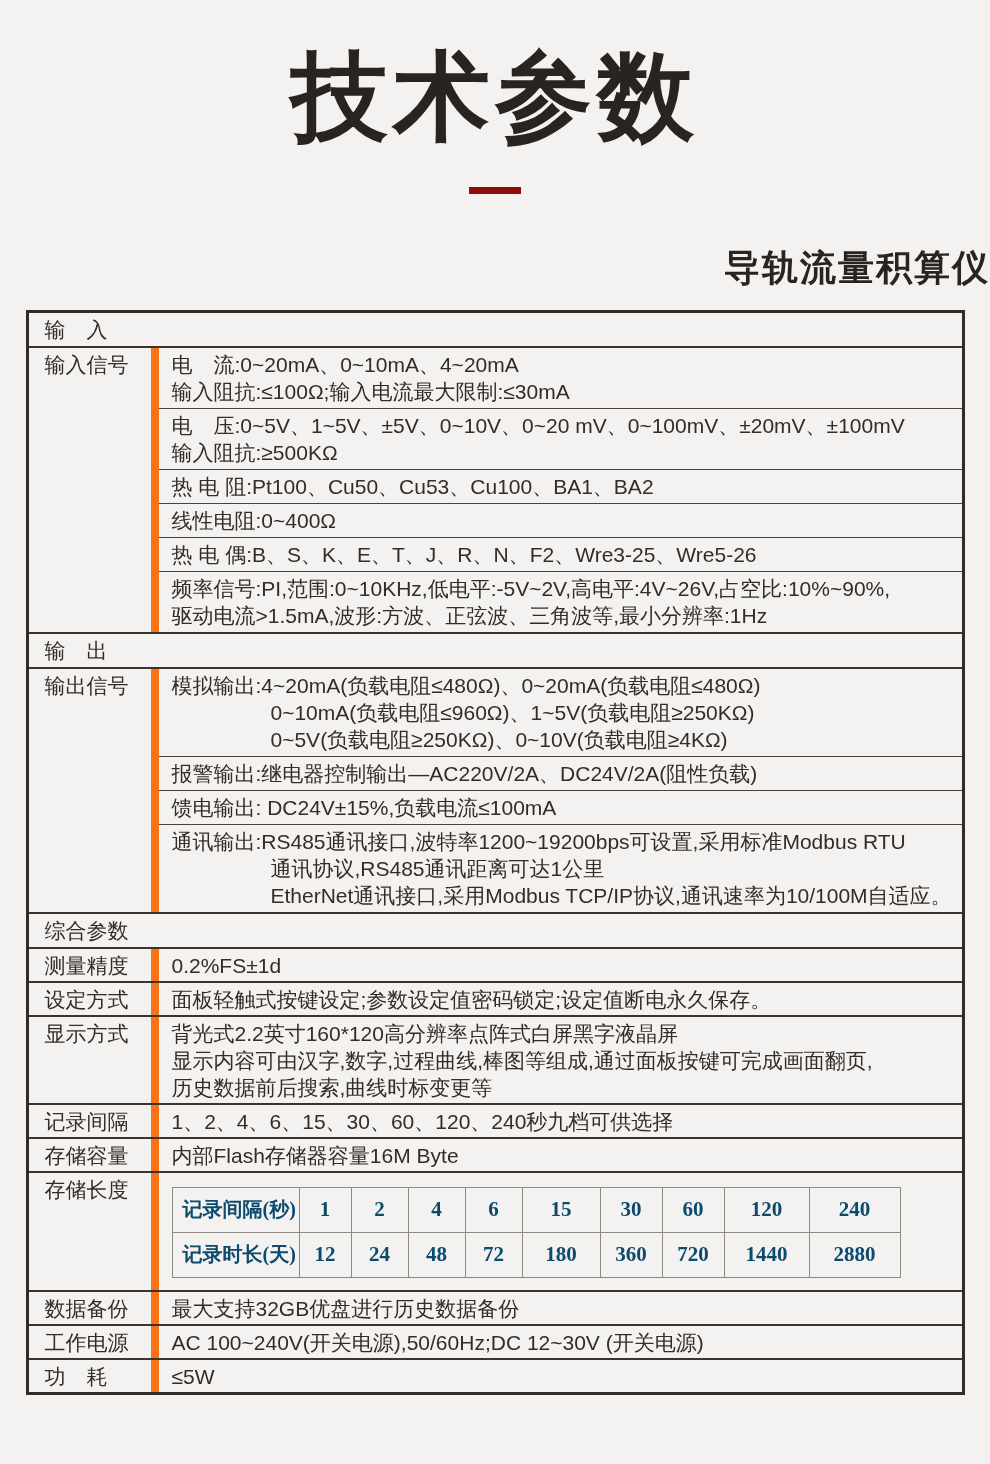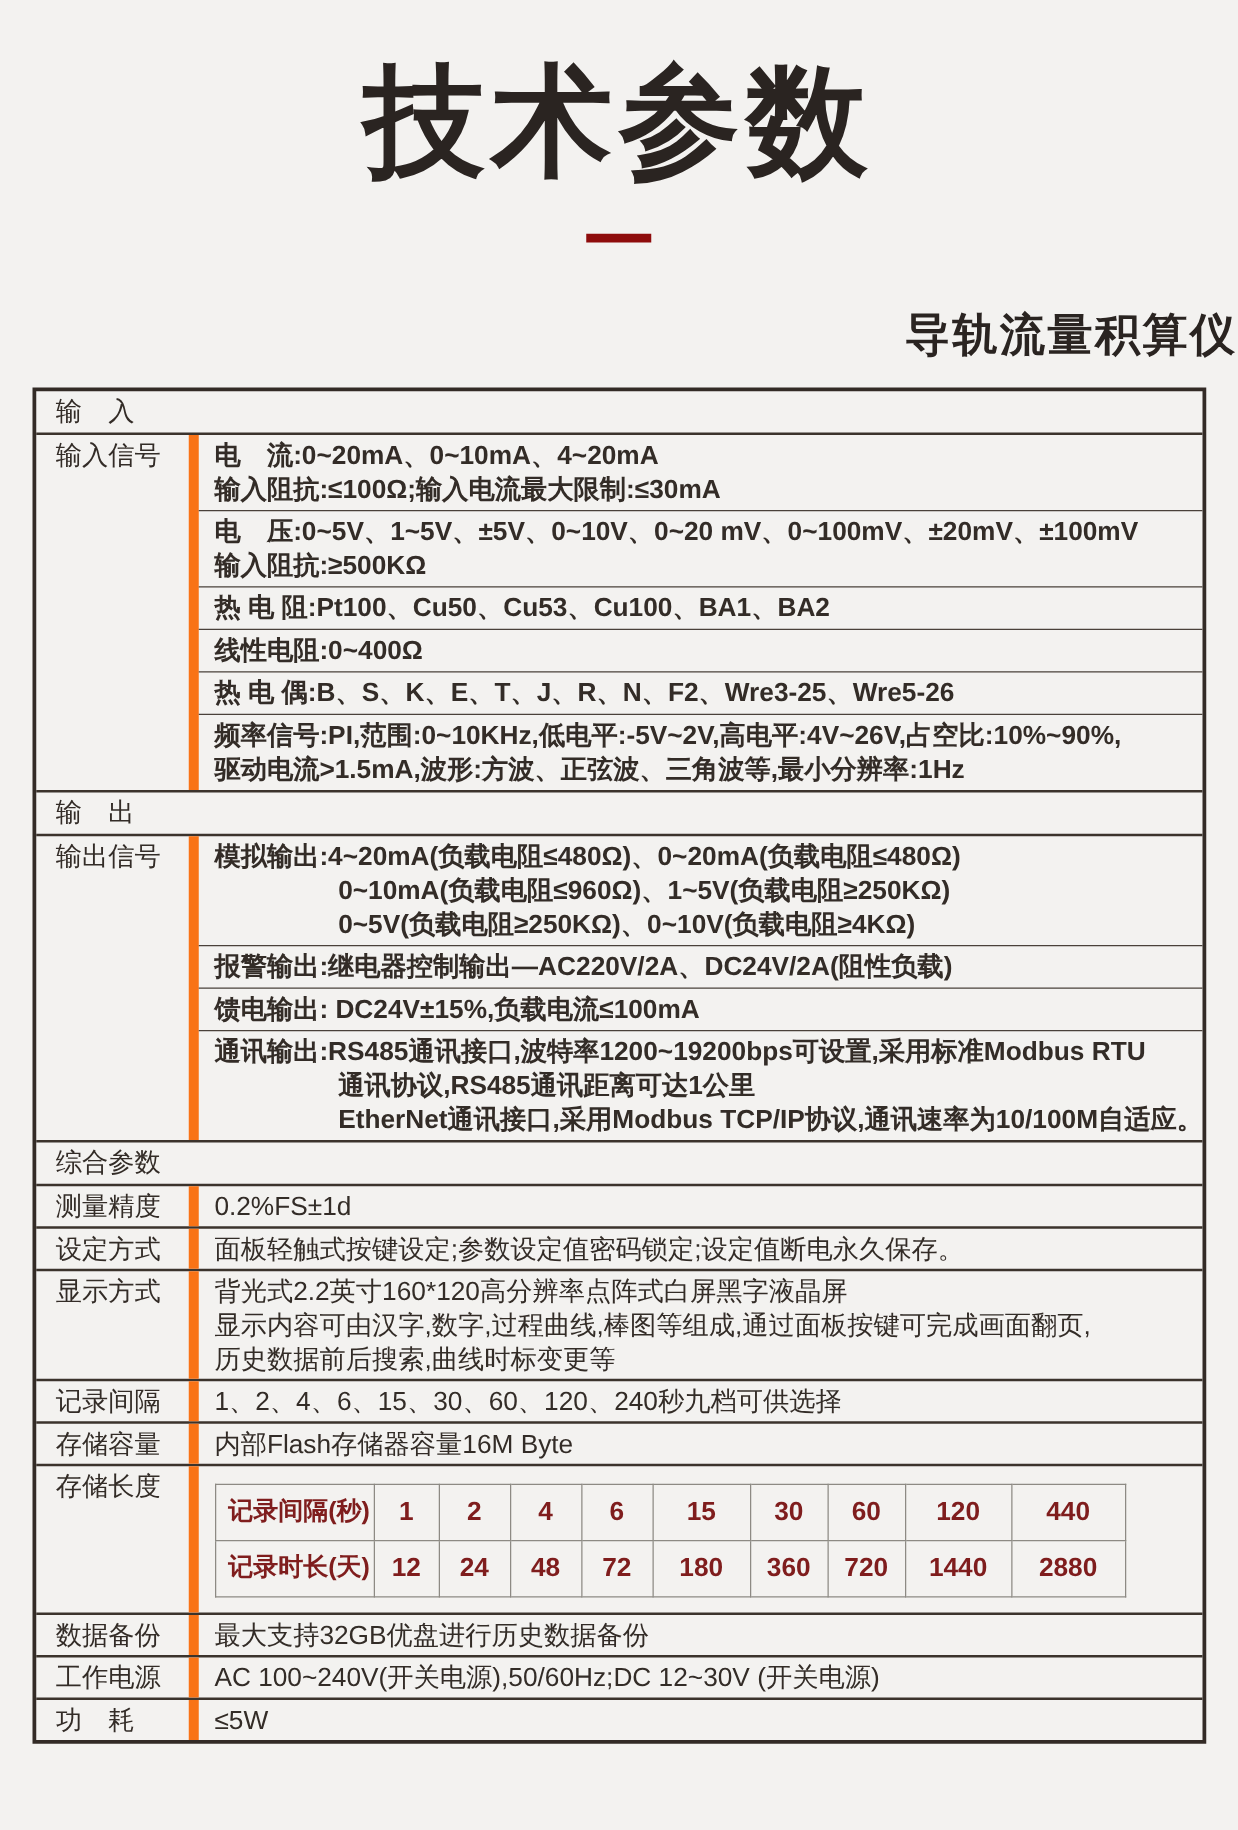--- a/index.html
+++ b/index.html
@@ -41,32 +41,33 @@
   }
   .row{border-bottom:2px solid #3b332c;}
   .row:last-child{border-bottom:none;}
   .sec{padding:3px 0 3px 16px;}
   .flexrow{display:flex;align-items:stretch;}
   .lbl{
     flex:none;width:130px;box-sizing:border-box;
     padding:3px 0 0 16px;
     border-right:8px solid #f97316;
   }
-  .subs{flex:1;min-width:0;font-weight:bold;}
+  .subs{flex:1;min-width:0;}
   .sub{border-bottom:1px solid #4a413a;padding:3px 0 3px 13px;}
   .sub:last-child{border-bottom:none;}
   .val{flex:1;min-width:0;padding:3px 0 2px 13px;}
   .ln{white-space:nowrap;}
   .ln.ind{padding-left:99px;}
   .storage .val{padding:14px 0 12px 13px;}
   table.inner{
     border-collapse:collapse;
     font-weight:bold;
     font-size:21px;
-    color:#7f1d1d;
+    color:#0c4a6e;
+    font-family:Liberation Serif, serif;
   }
   table.inner td{
     border:1.5px solid #8d8a84;
     text-align:center;
     height:44px;
     padding:0;
   }
   table.inner td.h{
     text-align:left;
     padding-left:10px;
@@ -200,21 +201,21 @@
             <tr>
           <td class="h">记录间隔(秒)</td>
           <td>1</td>
           <td>2</td>
           <td>4</td>
           <td>6</td>
           <td>15</td>
           <td>30</td>
           <td>60</td>
           <td>120</td>
-          <td>440</td>
+          <td>240</td>
         </tr>
         <tr>
           <td class="h">记录时长(天)</td>
           <td>12</td>
           <td>24</td>
           <td>48</td>
           <td>72</td>
           <td>180</td>
           <td>360</td>
           <td>720</td>

